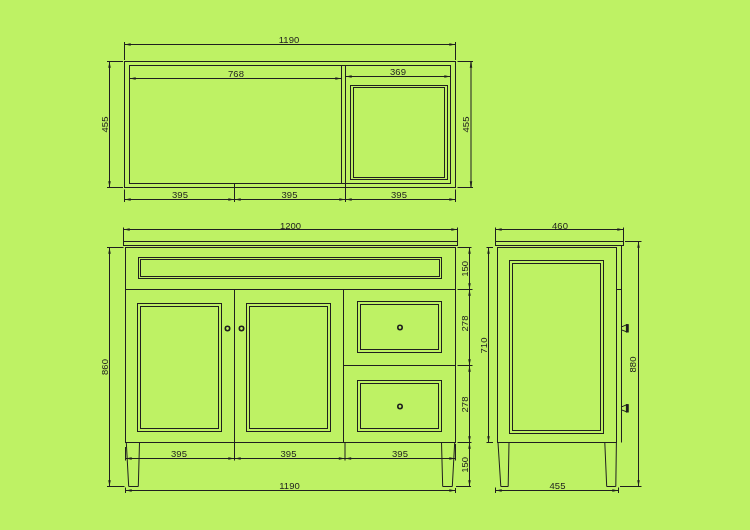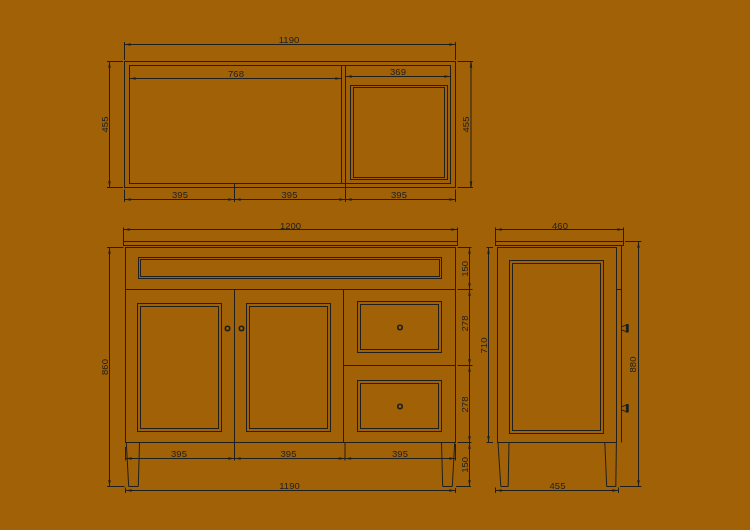--- a/index.html
+++ b/index.html
@@ -1,16 +1,16 @@
 <!DOCTYPE html>
 <html><head>
 <meta charset="utf-8">
 <style>
   html,body{margin:0;padding:0;background:#ffffff;}
-  .wrap{width:750px;height:530px;background:#a16207;position:relative;}
+  .wrap{width:750px;height:530px;background:#bef264;position:relative;}
   svg{display:block;}
   text{font-family:"Liberation Sans",sans-serif;font-size:9.5px;fill:#1f1f1f;}
 </style>
 </head>
 <body>
 <div class="wrap">
 <svg width="750" height="530" viewBox="0 0 750 530">
 <defs>
 <marker id="ae" markerWidth="8" markerHeight="4" refX="6.6" refY="2" orient="auto-start-reverse" markerUnits="userSpaceOnUse">
 <path d="M6.6,2 L0.4,0.75 L0.4,3.25 Z" fill="#1f1f1f"></path>

